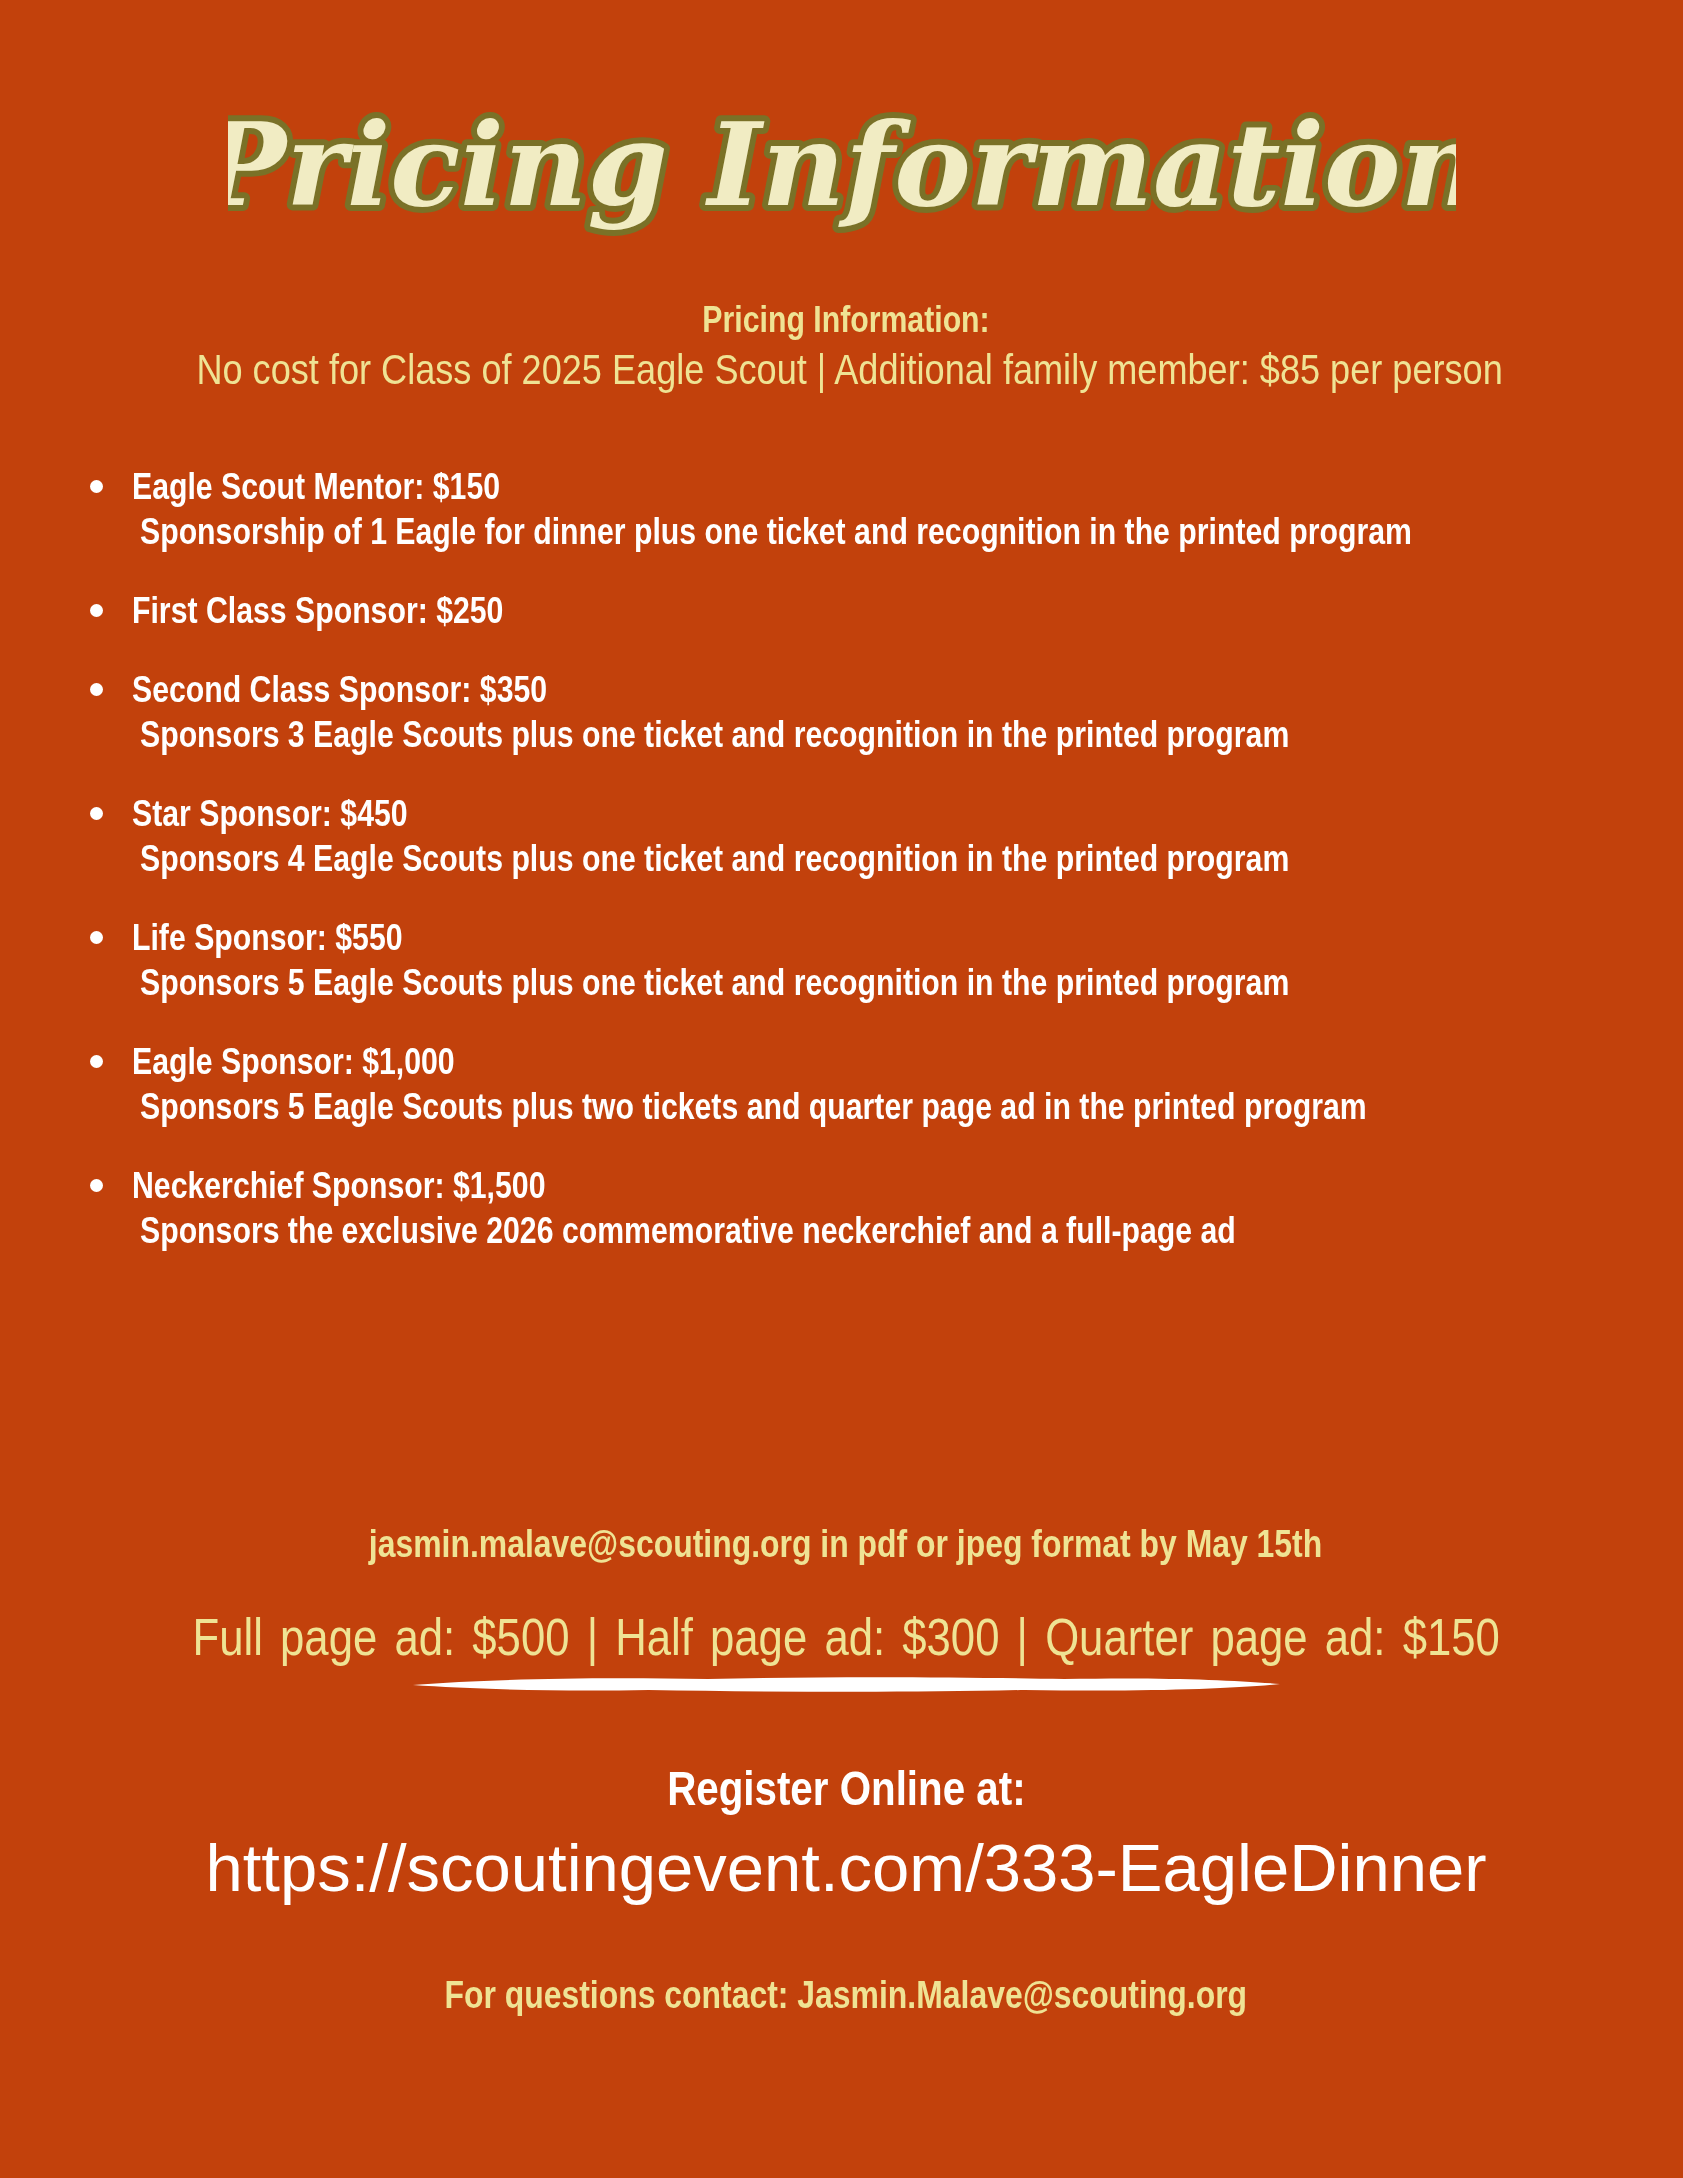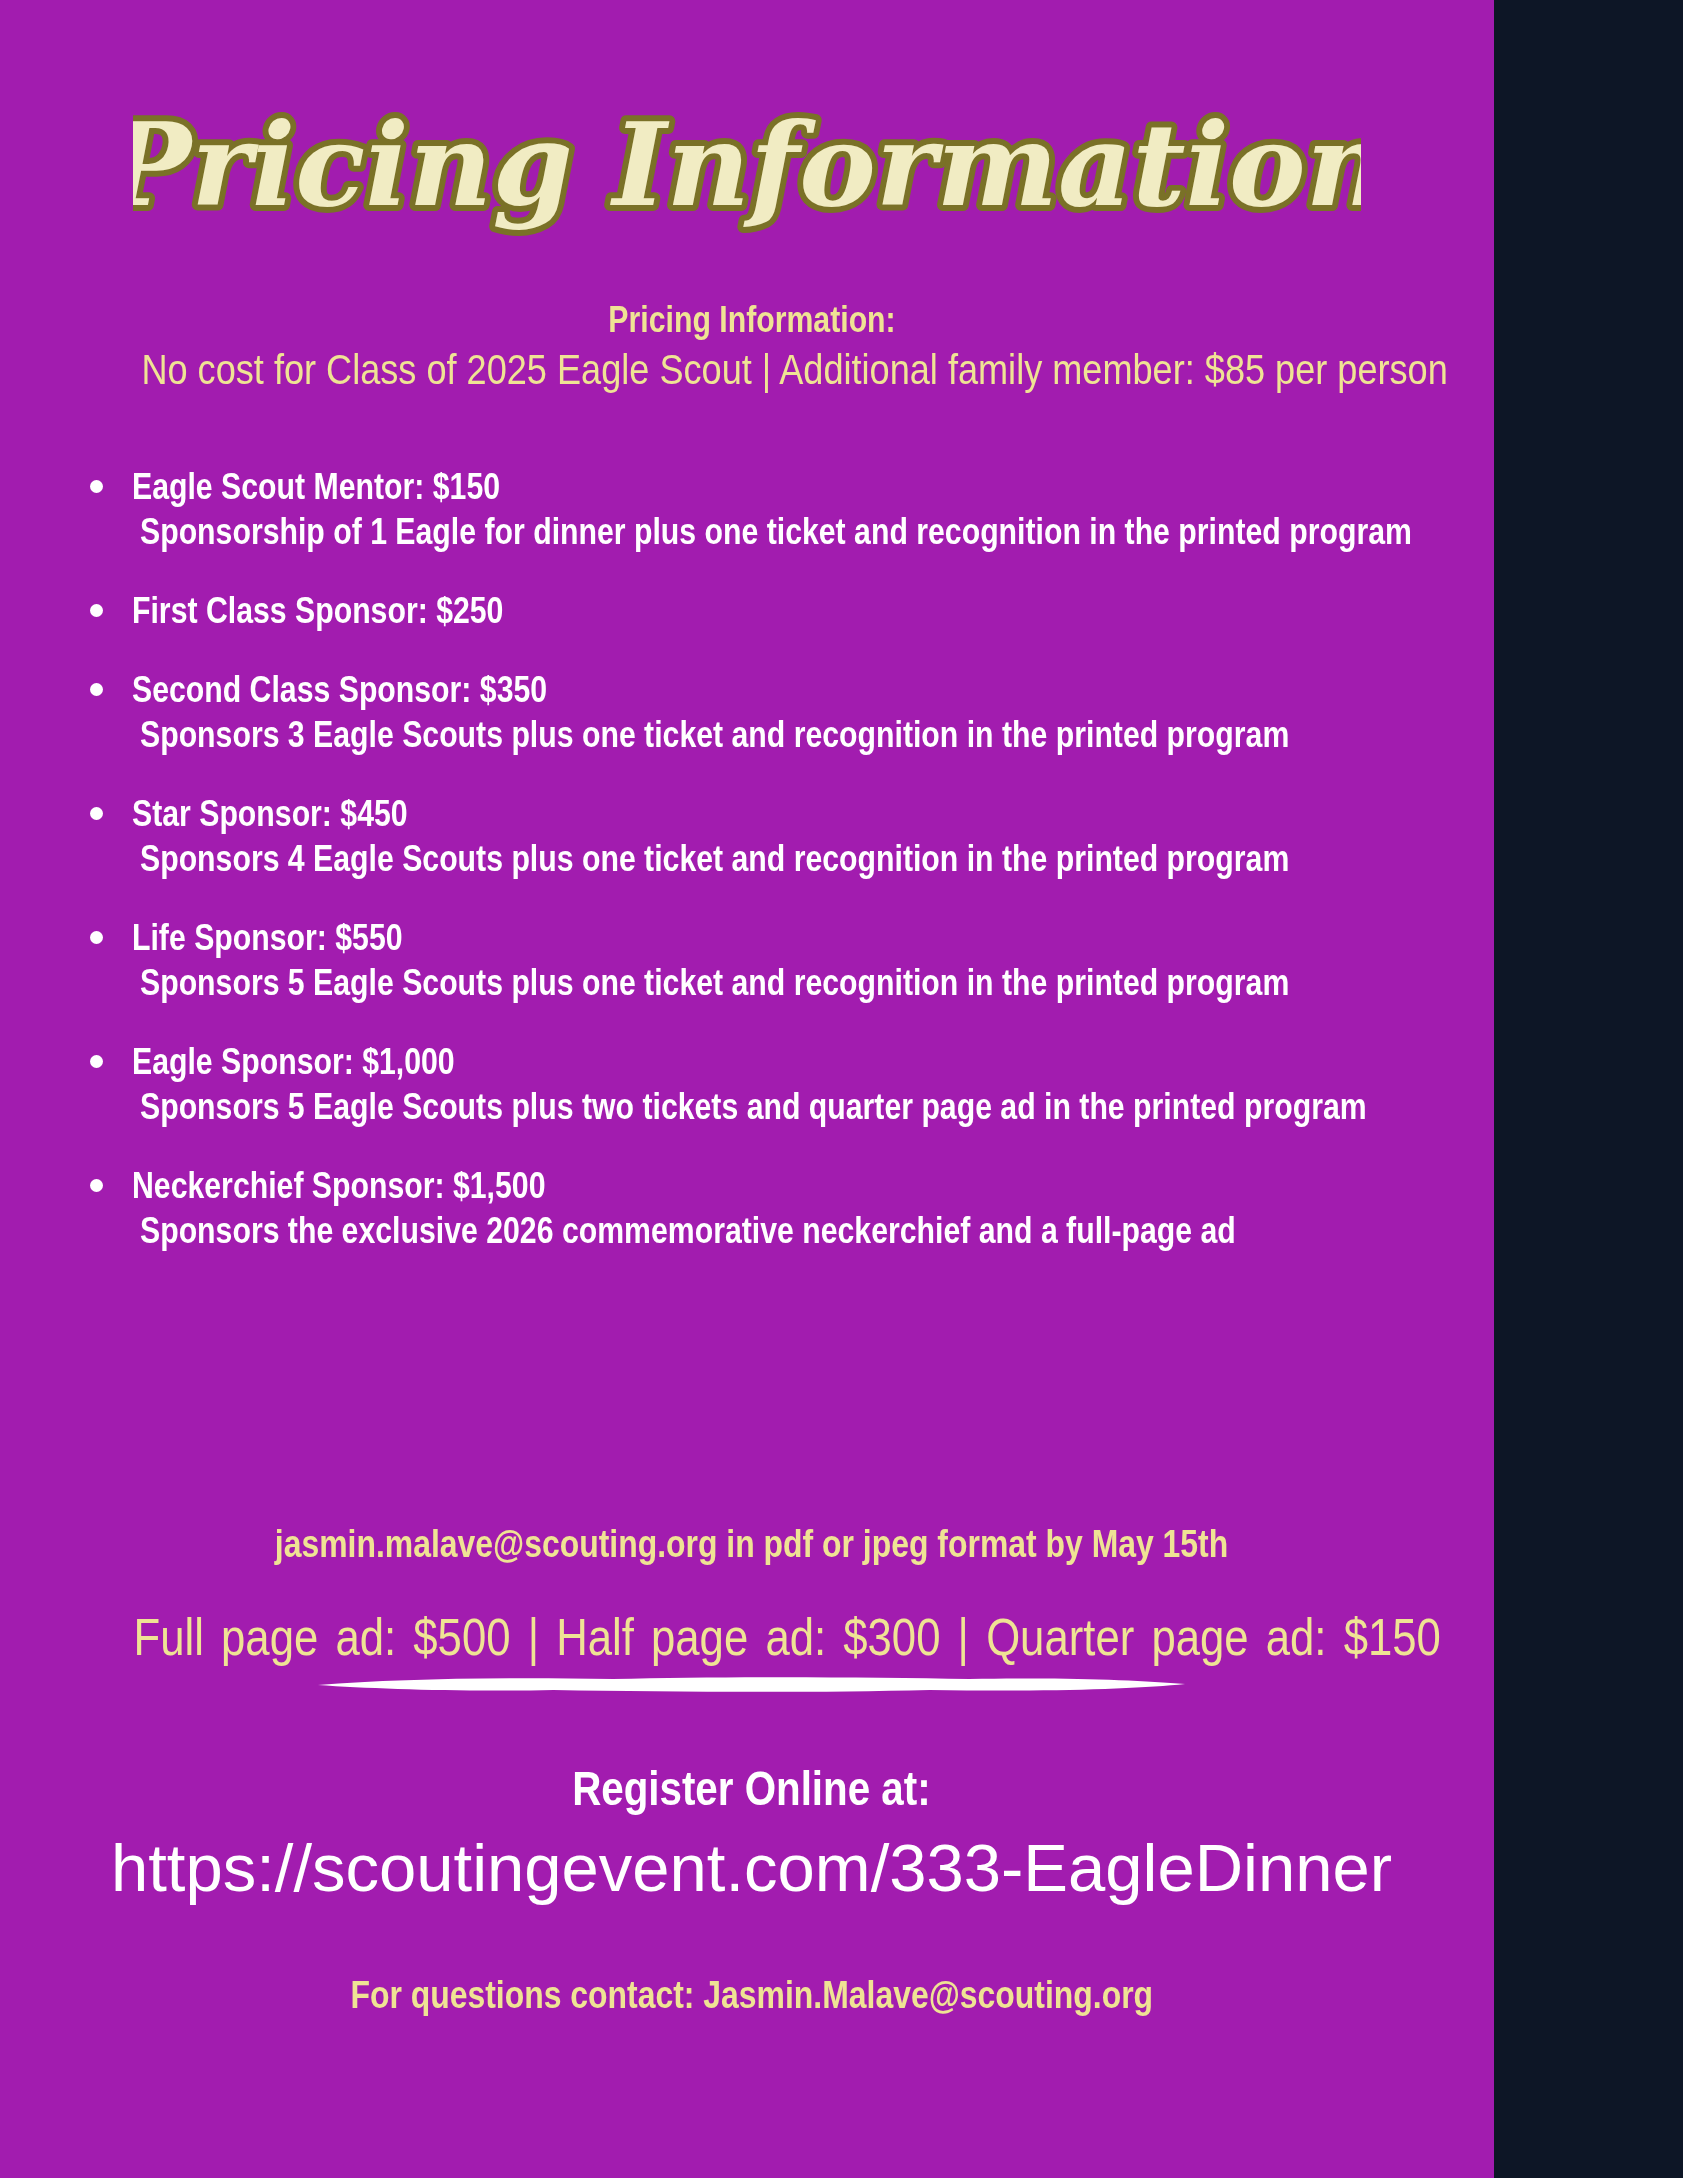--- a/index.html
+++ b/index.html
@@ -1,20 +1,20 @@
 <!DOCTYPE html>
 <html><head>
 <meta charset="utf-8">
 <style>
   html, body { margin: 0; padding: 0; background: #0d1626; }
   .page {
     position: relative;
-    width: 1494px;
+    width: 1683px;
     height: 2178px;
-    background: #a21caf;
+    background: #c2410c;
     overflow: hidden;
     font-family: "Liberation Sans", sans-serif;
   }
 
   
   .title-wrap {
     position: absolute;
     top: 38px; left: 0; right: 0;
     text-align: center;
   }

